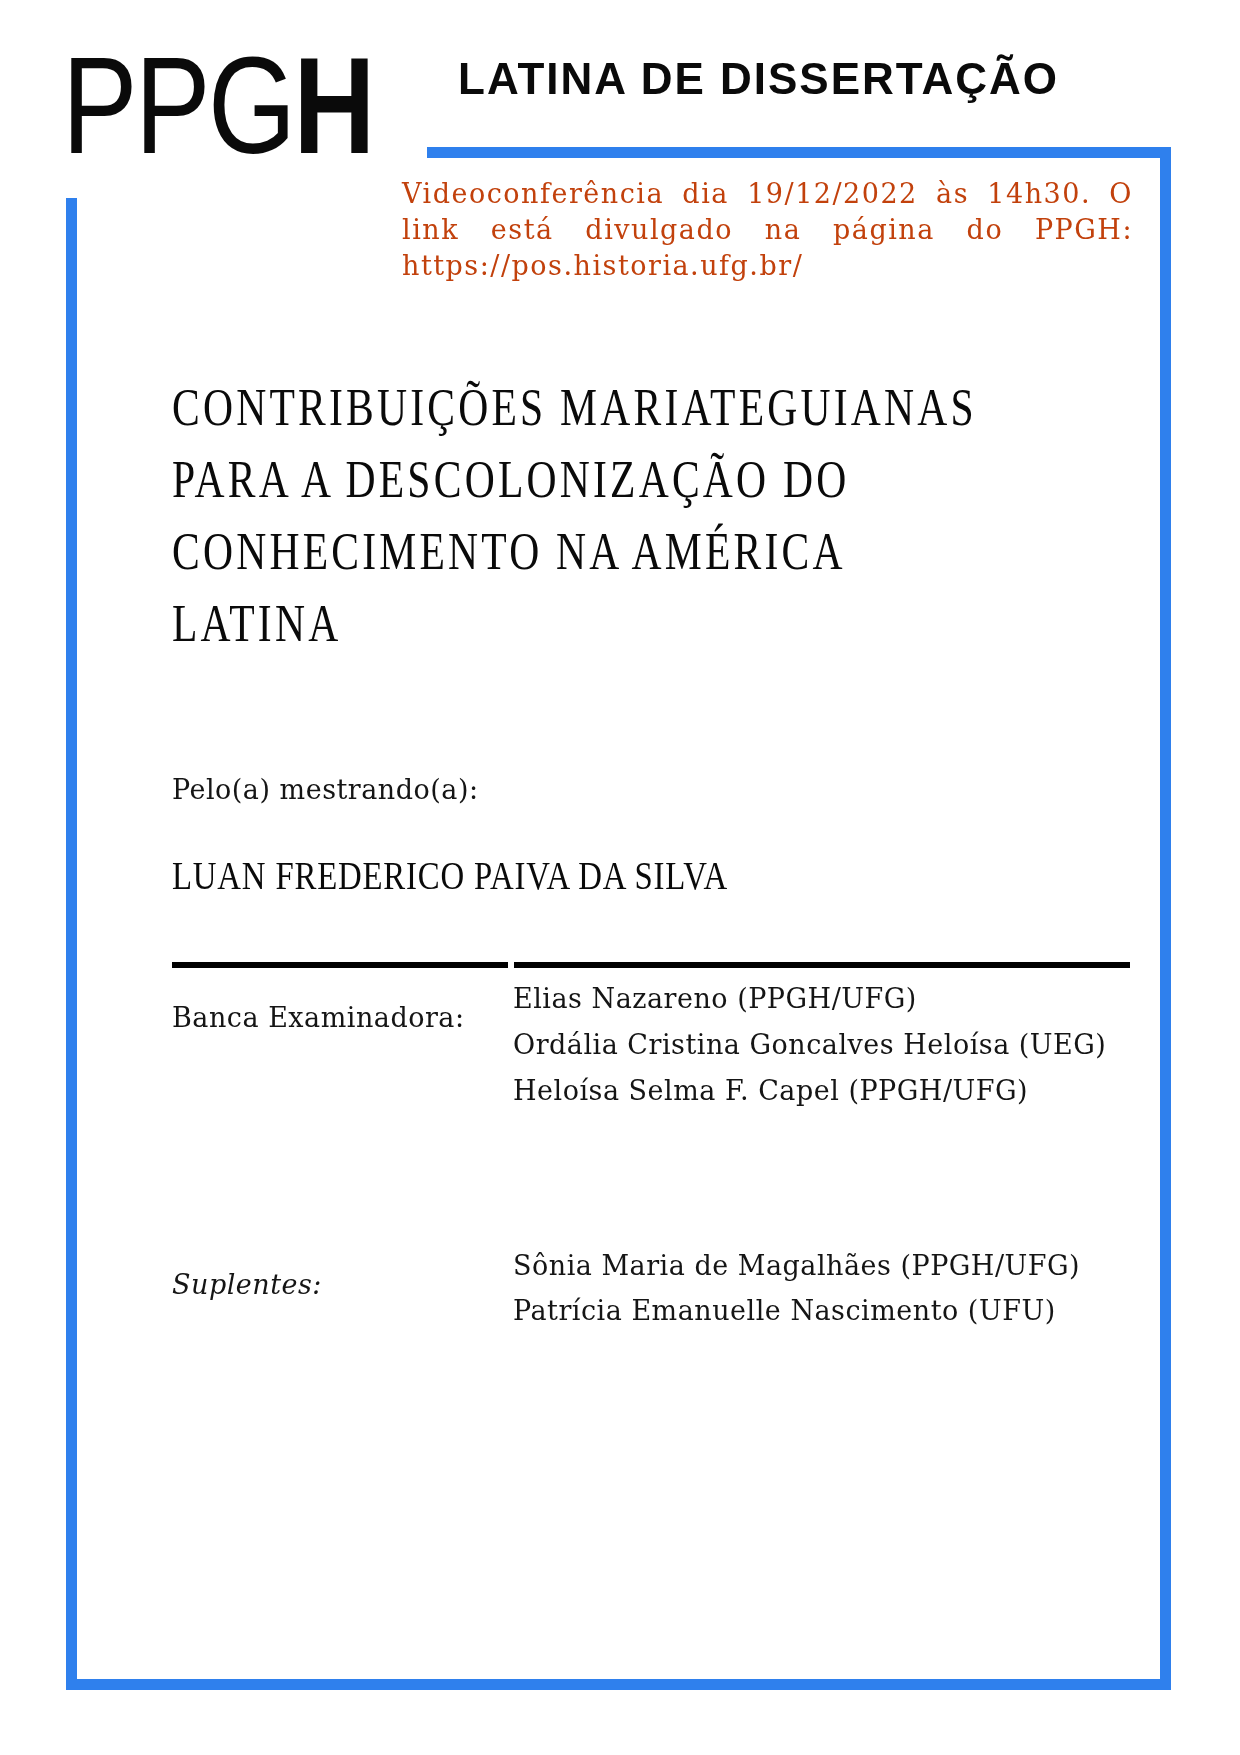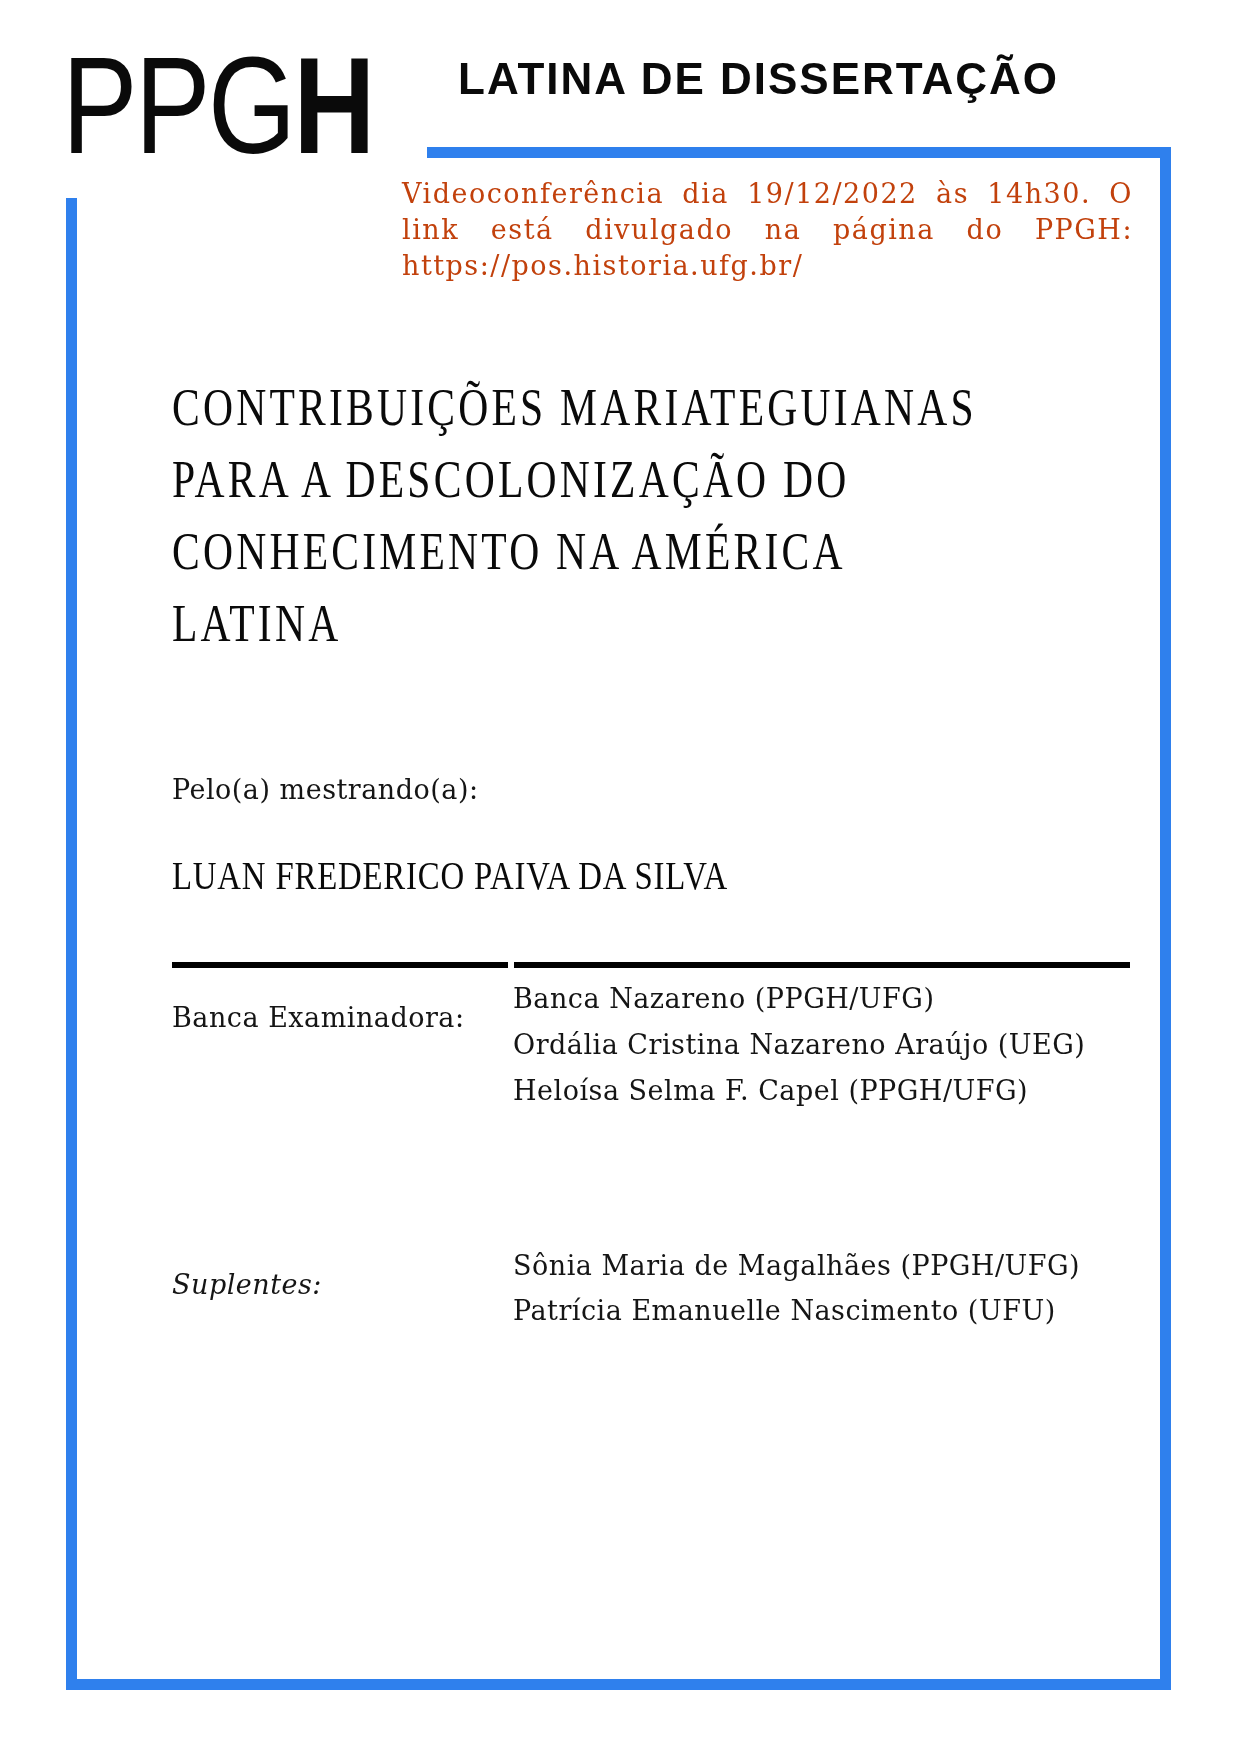--- a/index.html
+++ b/index.html
@@ -115,22 +115,22 @@
   </div>
 
   <div class="pelo">Pelo(a) mestrando(a):</div>
   <div class="presenter">LUAN FREDERICO PAIVA DA SILVA</div>
 
   <div class="rule seg1"></div>
   <div class="rule seg2"></div>
 
   <div class="col-label banca-label">Banca Examinadora:</div>
   <div class="col-values banca-values">
-    <div class="row">Banca Nazareno (PPGH/UFG)</div>
-    <div class="row">Ordália Cristina Nazareno Araújo (UEG)</div>
+    <div class="row">Elias Nazareno (PPGH/UFG)</div>
+    <div class="row">Ordália Cristina Goncalves Heloísa (UEG)</div>
     <div class="row">Heloísa Selma F. Capel (PPGH/UFG)</div>
   </div>
 
   <div class="col-label sup-label">Suplentes:</div>
   <div class="col-values sup-values">
     <div class="row">Sônia Maria de Magalhães (PPGH/UFG)</div>
     <div class="row">Patrícia Emanuelle Nascimento (UFU)</div>
   </div>
 
 </div>

